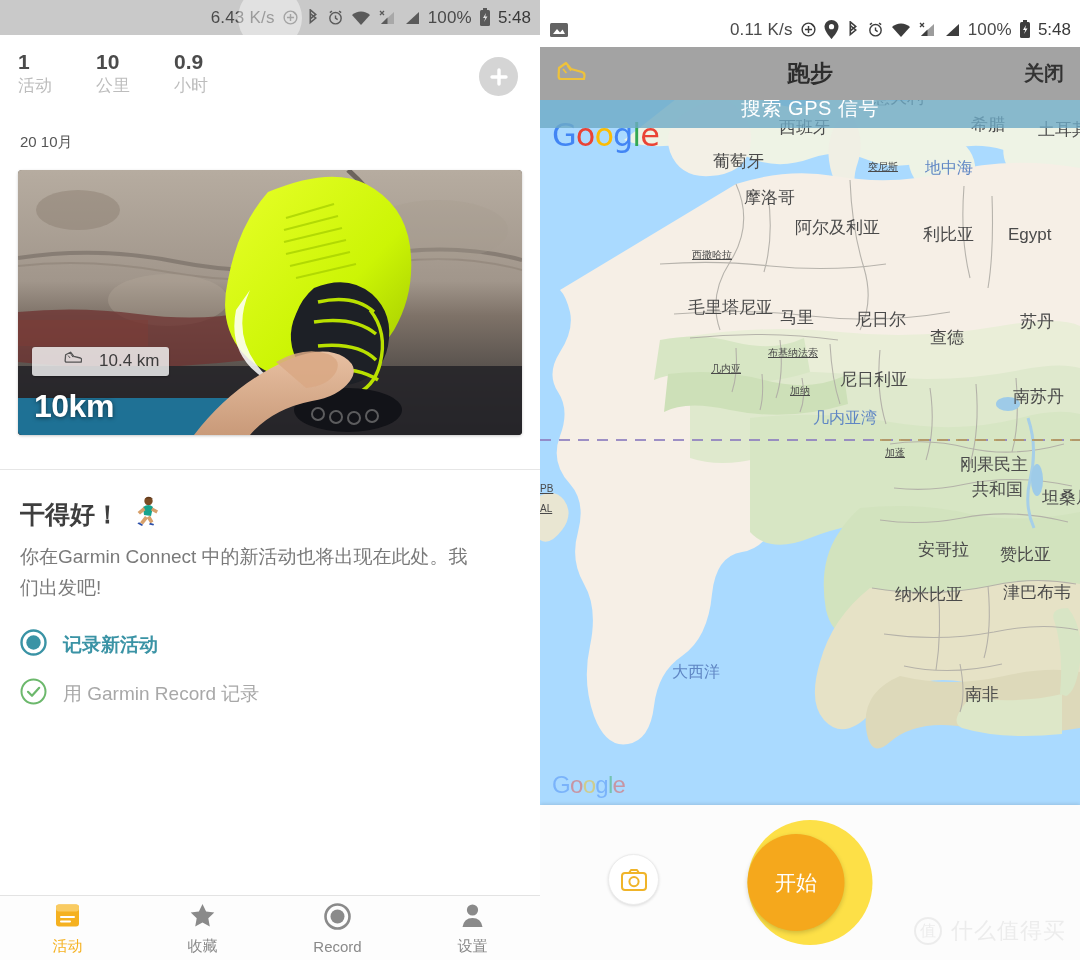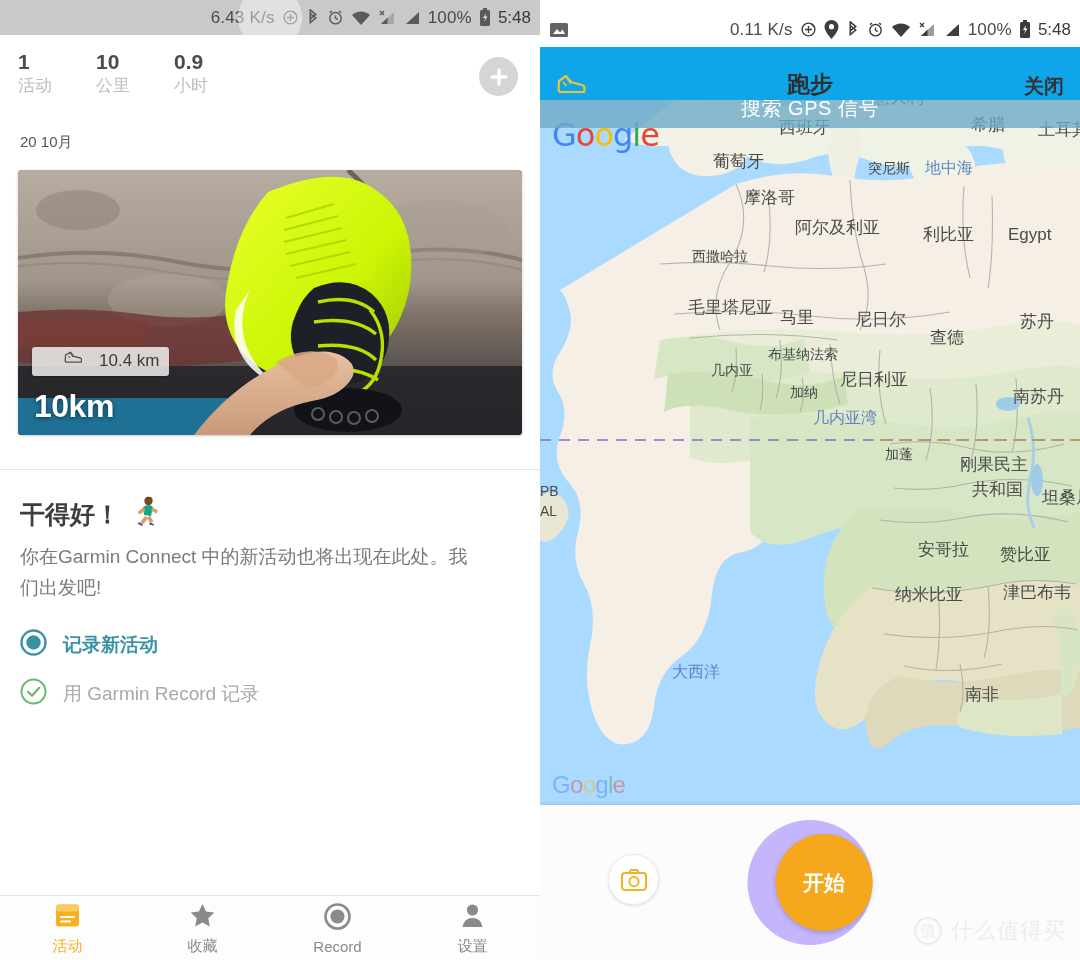--- a/index.html
+++ b/index.html
@@ -76,59 +76,59 @@
   .tabbar {
     position:absolute; left:0; bottom:0; width:540px; height:65px;
     background:#fdfdfd; border-top:1px solid #e3e3e3; display:flex;
   }
   .tab { flex:1; display:flex; flex-direction:column; align-items:center; justify-content:center; gap:3px; }
   .tab-lbl { font-size:15px; color:#8a8a8a; }
   .tab.active .tab-lbl { color:#f5b120; }
 
   
   .appbar {
-    height:53px; background:#0ea5e9; display:flex; align-items:flex-end;
+    height:53px; background:#a3a3a3; display:flex; align-items:center;
     padding:0 16px; position:relative; z-index:30;
   }
   .appbar-title {
     position:absolute; left:0; right:0; text-align:center; font-size:23px;
     font-weight:bold; color:#2d2d2d; pointer-events:none;
   }
   .appbar-right { margin-left:auto; font-size:20px; color:#333; z-index:2;font-weight:bold; }
 
   .map-area { position:absolute; left:0; top:88px; width:540px; height:717px; overflow:hidden; background:#aadaff; }
   .gps-bar {
     position:absolute; left:0; top:0; width:540px; height:40px; z-index:20;
     background:rgba(110,170,198,0.80); display:flex; align-items:center;
     justify-content:center; color:#fff; font-size:20px; letter-spacing:.5px;
   }
   .g-logo { position:absolute; left:12px; top:28px; z-index:12; font-size:0; }
   .g-logo span {
     font-family:"DejaVu Sans",sans-serif; font-size:32px; font-weight:500; letter-spacing:-1px;
   }
   .map-lbl { position:absolute; color:#4a4a4a; font-size:16px; white-space:nowrap; z-index:9; }
   .map-lbl.sea { color:#5f86c4; }
-  .map-lbl.sm { font-size:14px; }
+  .map-lbl.sm { font-size:10px;text-decoration:underline; }
   .map-lbl.big { font-size:17px; }
   .gwater { position:absolute; left:12px; bottom:6px; z-index:12; font-size:0; opacity:.45; }
   .gwater span { font-size:24px; font-weight:500; letter-spacing:-0.7px; }
 
   .bottom-panel {
     position:absolute; left:0; bottom:0; width:540px; height:155px;
     background:#fcfcfc; z-index:25; box-shadow:0 -1px 4px rgba(0,0,0,.12);
   }
   .cam-btn {
     position:absolute; left:68px; top:49px; width:51px; height:51px; border-radius:50%;
     background:#fff; border:1px solid #ececec; box-shadow:0 1px 3px rgba(0,0,0,.13);
     display:flex; align-items:center; justify-content:center;
   }
   .start-wrap {
     position:absolute; left:50%; transform:translateX(-50%); top:15px;
-    width:125px; height:125px; border-radius:50%; background:#c4b5fd;
-    display:flex; align-items:center; justify-content:flex-end;font-weight:bold;
+    width:125px; height:125px; border-radius:50%; background:#fde047;
+    display:flex; align-items:center; justify-content:flex-start;
   }
   .start-btn {
     width:97px; height:97px; border-radius:50%; background:#f5a81c;
     display:flex; align-items:center; justify-content:center;
     color:#fff; font-size:21px; box-shadow:0 2px 5px rgba(0,0,0,.18);
   }
   .watermark {
     position:absolute; right:14px; bottom:14px; z-index:30;
     display:flex; align-items:center; gap:9px; opacity:.30;
   }

